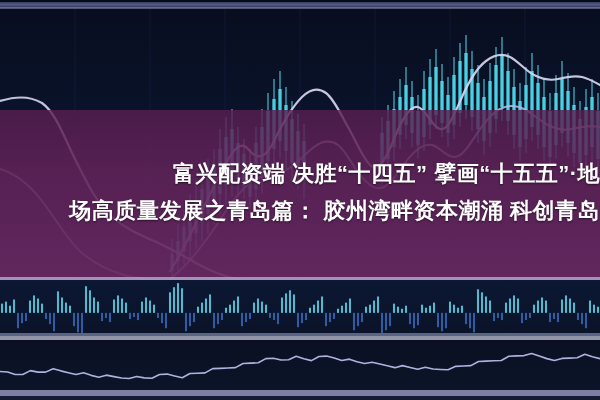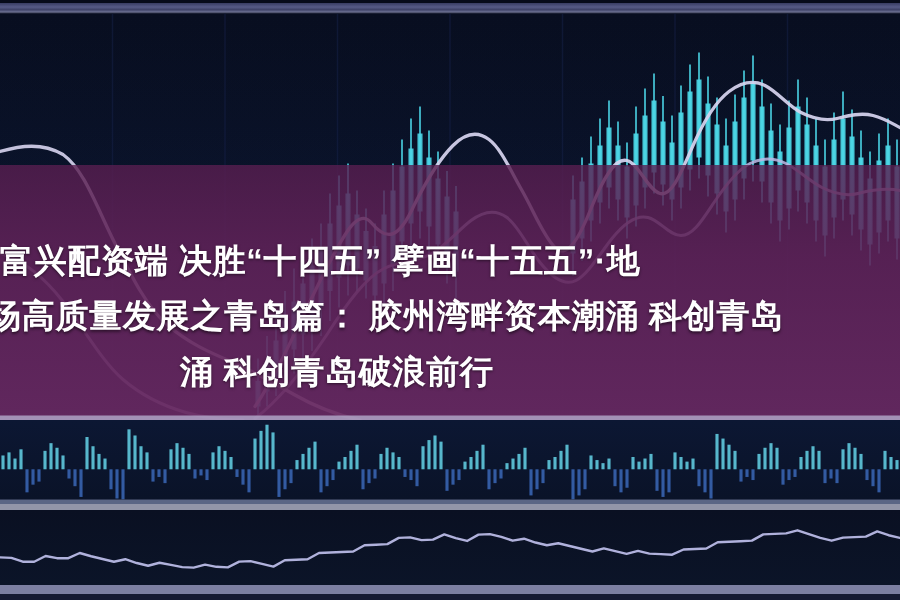--- a/index.html
+++ b/index.html
@@ -52,21 +52,21 @@
   }
   .purple-overlay.deep {
     background: linear-gradient(180deg, rgba(88,30,80,.80) 0%, rgba(96,34,88,.88) 35%, rgba(104,40,96,.92) 100%);
   }
 
   
   .headline {
     position: absolute;
     left: 0; top: 155px;
     width: 600px;
-    text-align: left;
+    text-align: right;
     color: #ffffff;
     font-size: 22px;
     line-height: 37px;
     font-weight: bold;
     letter-spacing: .5px;
     white-space: nowrap;
     text-shadow: 0 1px 2px rgba(0,0,0,.55);
     z-index: 6;
   }
   .headline .ln {
@@ -313,21 +313,20 @@
                  C96,256 110,262 124,266 C138,270 150,271 162,271" stroke="#bdb9e4" stroke-width="2" opacity=".8"></path>
       </g>
     </svg>
   </div>
 
   <div class="purple-overlay deep"></div>
 
   <div class="headline">
     <span class="ln ln1">富兴配资端 决胜“十四五” 擘画“十五五”·地</span>
     <span class="ln ln2">场高质量发展之青岛篇： 胶州湾畔资本潮涌 科创青岛</span>
-    <span class="ln ln3">涌 科创青岛破浪前行</span>
   </div>
 
   <div class="sep-a"></div>
 
   <div class="panel-vol">
     <svg width="600" height="53" viewBox="0 0 600 53">
       <g id="volbars">
           <rect x="0.96" y="23.64" width="2.08" height="9.22" fill="#5ec6da" opacity="0.92"></rect>
           <rect x="4.96" y="21.59" width="2.08" height="11.27" fill="#5ec6da" opacity="0.92"></rect>
           <rect x="8.96" y="25.69" width="2.08" height="7.17" fill="#5ec6da" opacity="0.92"></rect>

